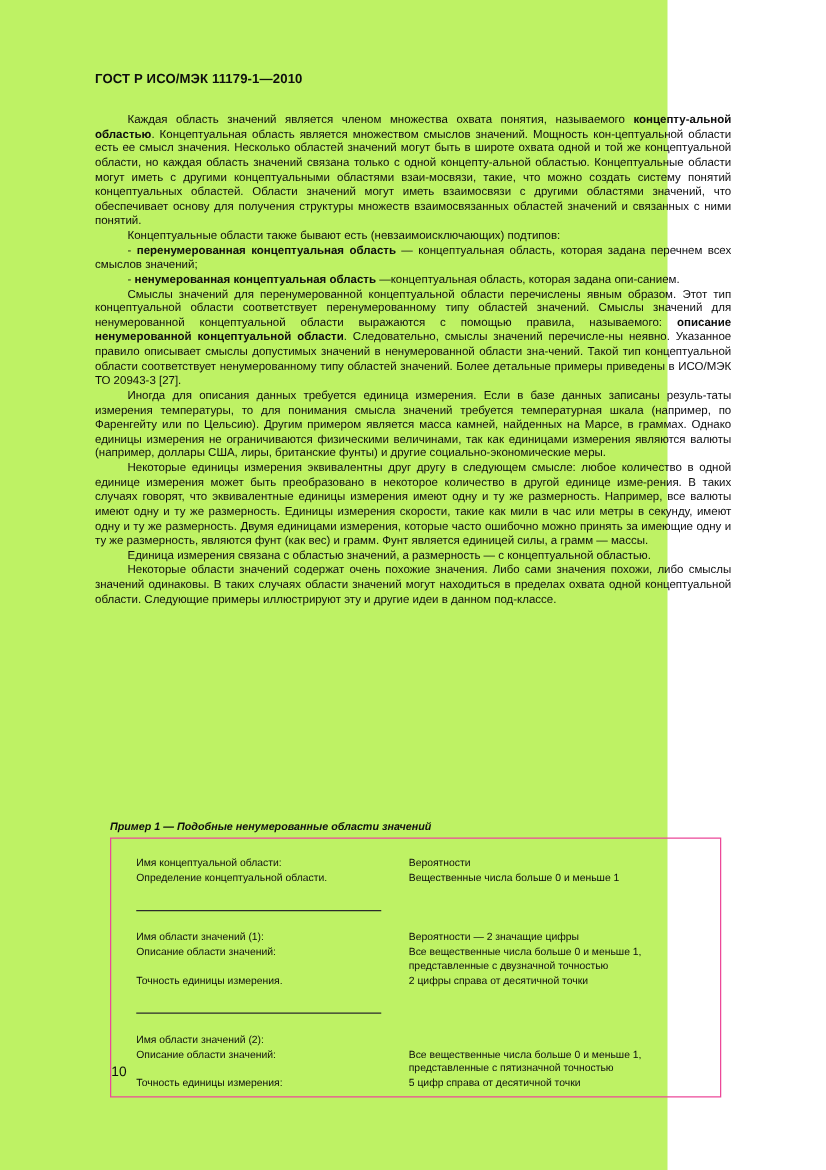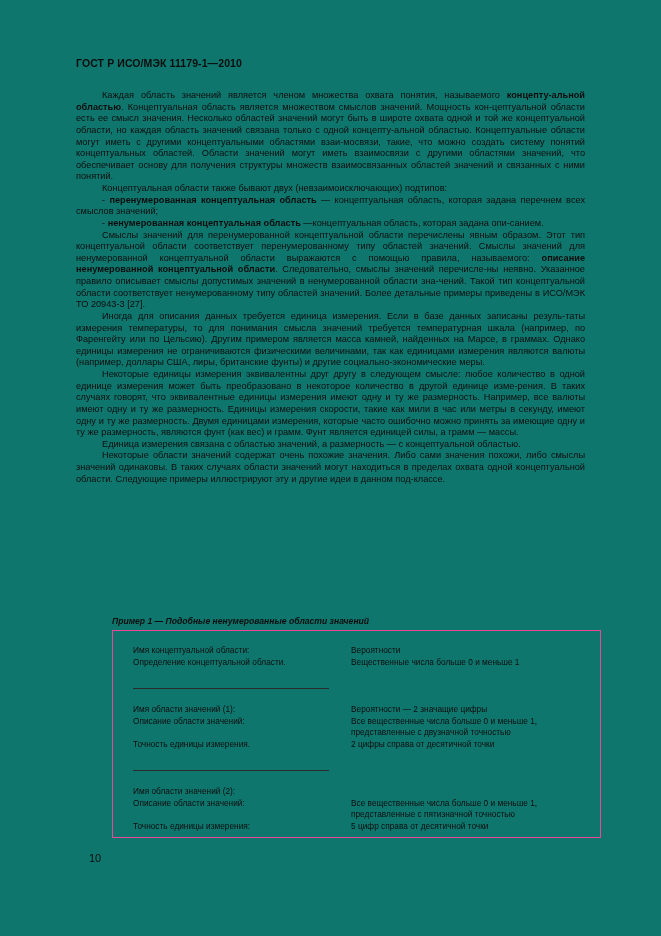--- a/index.html
+++ b/index.html
@@ -11,23 +11,23 @@
     width: 661px;
     height: 936px;
     position: relative;
     font-family: "Liberation Sans", sans-serif;
     color: #0d0d0d;
     overflow: hidden;
   }
   .page {
     position: absolute;
     left: 0; top: 0;
-    width: 661px;
+    width: 534px;
     height: 936px;
-    background: #0f766e;
+    background: #bef264;
   }
   .running-head {
     position: absolute;
     left: 76px;
     top: 57px;
     font-size: 10.5px;
     font-weight: bold;
     letter-spacing: 0.1px;
     white-space: nowrap;
   }
@@ -55,23 +55,22 @@
     position: absolute;
     left: 89px;
     top: 852px;
     font-size: 11px;
   }
 
   
   .example {
     position: absolute;
     left: 88px;
-    top: 616px;
+    top: 656px;
     width: 489px;
-    margin-left: 24px;
   }
   .example-caption {
     font-size: 8.6px;
     font-style: italic;
     font-weight: bold;
     margin-bottom: 4px;
     white-space: nowrap;
   }
   .example-box {
     border: 1px solid #ec4899;
@@ -110,21 +109,21 @@
 </style>
 </head>
 <body>
 
 <div class="page">
 
   <div class="running-head">ГОСТ Р ИСО/МЭК 11179-1—2010</div>
 
   <div class="body-col">
     <p class="para">Каждая область значений является членом множества охвата понятия, называемого <b>концепту-альной областью</b>. Концептуальная область является множеством смыслов значений. Мощность кон-цептуальной области есть ее смысл значения. Несколько областей значений могут быть в широте охвата одной и той же концептуальной области, но каждая область значений связана только с одной концепту-альной областью. Концептуальные области могут иметь с другими концептуальными областями взаи-мосвязи, такие, что можно создать систему понятий концептуальных областей. Области значений могут иметь взаимосвязи с другими областями значений, что обеспечивает основу для получения структуры множеств взаимосвязанных областей значений и связанных с ними понятий.</p>
-    <p class="para">Концептуальная области также бывают двух (невзаимоисключающих) подтипов:</p>
+    <p class="para">Концептуальные области также бывают есть (невзаимоисключающих) подтипов:</p>
     <p class="para dash">- <b>перенумерованная концептуальная область</b> — концептуальная область, которая задана перечнем всех смыслов значений;</p>
     <p class="para dash">- <b>ненумерованная концептуальная область</b> —концептуальная область, которая задана опи-санием.</p>
     <p class="para">Смыслы значений для перенумерованной концептуальной области перечислены явным образом. Этот тип концептуальной области соответствует перенумерованному типу областей значений. Смыслы значений для ненумерованной концептуальной области выражаются с помощью правила, называемого: <b>описание ненумерованной концептуальной области</b>. Следовательно, смыслы значений перечисле-ны неявно. Указанное правило описывает смыслы допустимых значений в ненумерованной области зна-чений. Такой тип концептуальной области соответствует ненумерованному типу областей значений. Более детальные примеры приведены в ИСО/МЭК ТО 20943-3 [27].</p>
     <p class="para">Иногда для описания данных требуется единица измерения. Если в базе данных записаны резуль-таты измерения температуры, то для понимания смысла значений требуется температурная шкала (например, по Фаренгейту или по Цельсию). Другим примером является масса камней, найденных на Марсе, в граммах. Однако единицы измерения не ограничиваются физическими величинами, так как единицами измерения являются валюты (например, доллары США, лиры, британские фунты) и другие социально-экономические меры.</p>
     <p class="para">Некоторые единицы измерения эквивалентны друг другу в следующем смысле: любое количество в одной единице измерения может быть преобразовано в некоторое количество в другой единице изме-рения. В таких случаях говорят, что эквивалентные единицы измерения имеют одну и ту же размерность. Например, все валюты имеют одну и ту же размерность. Единицы измерения скорости, такие как мили в час или метры в секунду, имеют одну и ту же размерность. Двумя единицами измерения, которые часто ошибочно можно принять за имеющие одну и ту же размерность, являются фунт (как вес) и грамм. Фунт является единицей силы, а грамм — массы.</p>
     <p class="para">Единица измерения связана с областью значений, а размерность — с концептуальной областью.</p>
     <p class="para">Некоторые области значений содержат очень похожие значения. Либо сами значения похожи, либо смыслы значений одинаковы. В таких случаях области значений могут находиться в пределах охвата одной концептуальной области. Следующие примеры иллюстрируют эту и другие идеи в данном под-классе.</p>
   </div>
 
   <div class="example">

